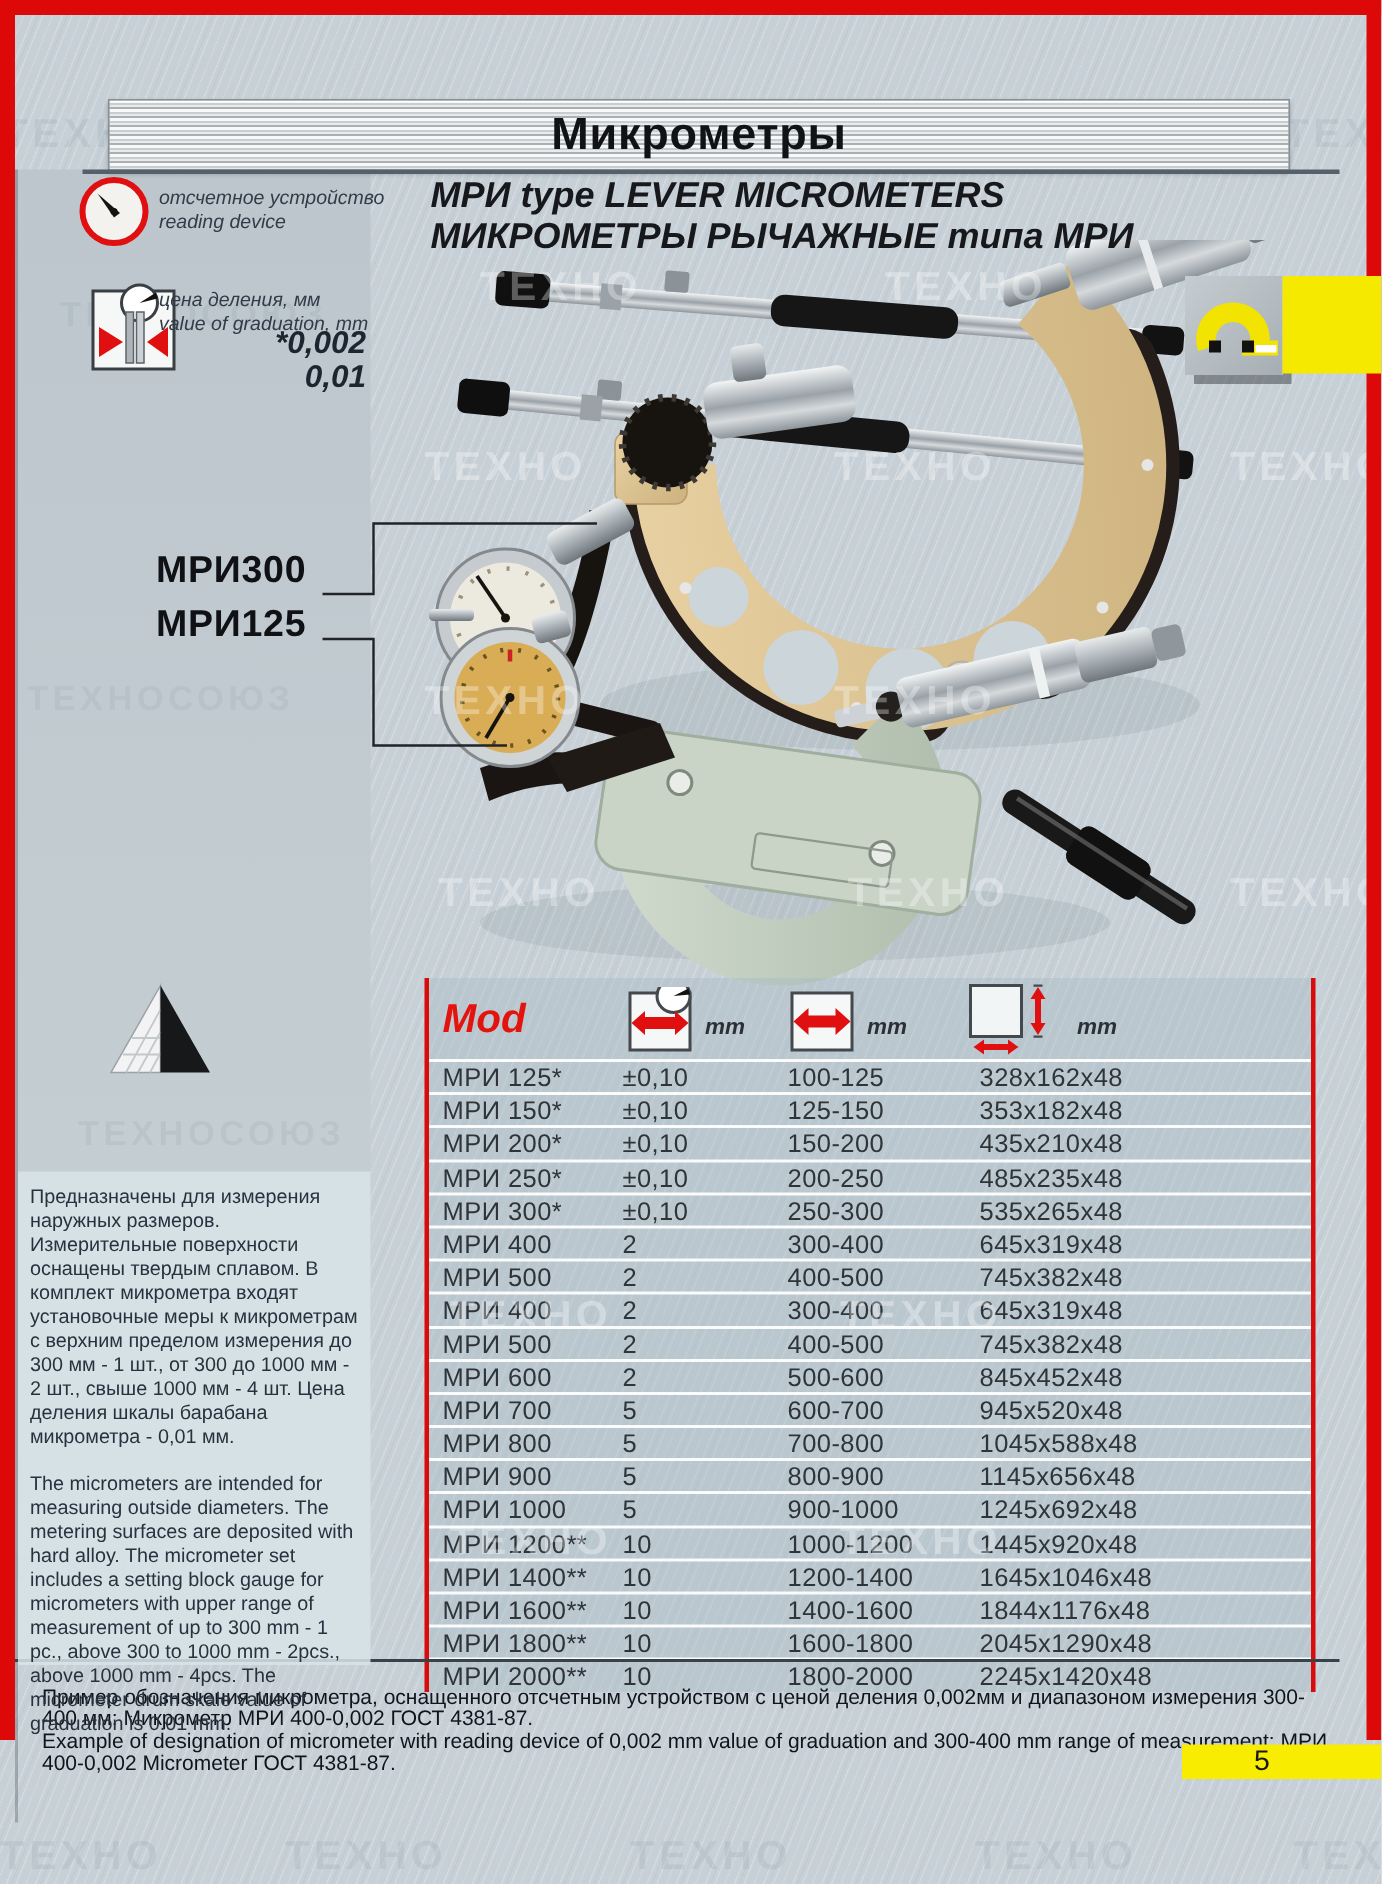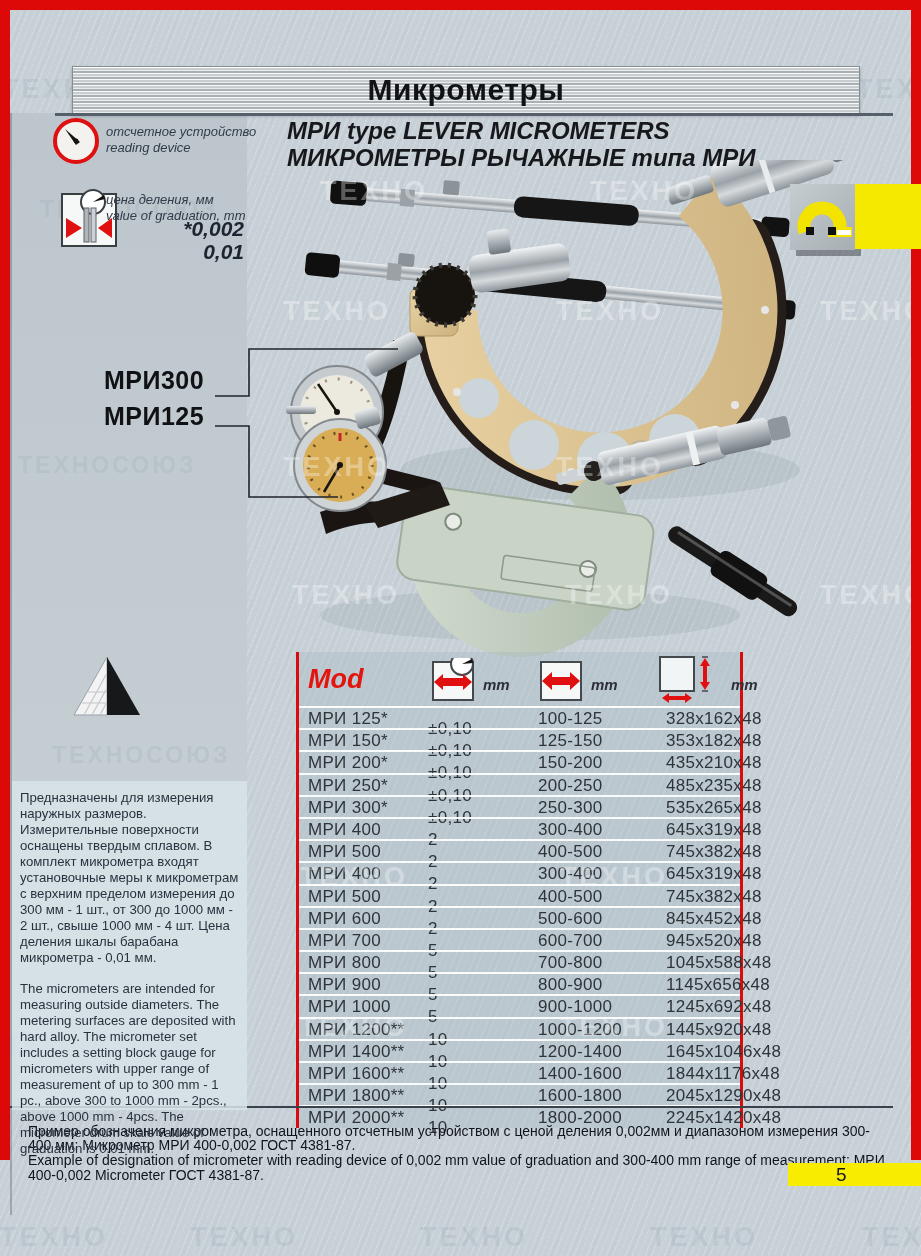--- a/index.html
+++ b/index.html
@@ -35,32 +35,32 @@
   .callout-label{font-weight:700;color:#101114;font-size:25px;letter-spacing:.5px;z-index:4;}
   .para-panel{left:12px;top:781px;width:235px;height:329px;background:rgba(216,228,233,.85);z-index:3;padding:9px 8px;box-sizing:border-box;}
   .para{color:#28323e;font-size:13.2px;line-height:16px;margin:0;}
   .para + .para{margin-top:15px;}
   
   .title{left:287px;top:117px;z-index:4;font-style:italic;font-weight:700;color:#17181c;font-size:24px;line-height:27px;}
   
   .tabbox{left:790px;top:184px;width:65px;height:66px;background:linear-gradient(135deg,#c6cdd1,#a6aeb3);box-shadow:6px 6px 0 rgba(40,45,50,.45);z-index:5;}
   .tabstrip{left:855px;top:184px;width:66px;height:65px;background:#f6e900;z-index:6;}
   
-  .tbl{left:296px;top:652px;width:447px;height:476px;z-index:2;
+  .tbl{left:283px;top:652px;width:594px;height:476px;z-index:2;
        background:rgba(165,185,196,.38);
        border-left:3px solid #d90b0b;border-right:3px solid #d90b0b;box-sizing:border-box;}
   .thead{position:relative;height:54px;}
   .mod{position:absolute;left:9px;top:12px;font-size:27px;font-weight:700;font-style:italic;color:#e3140d;}
   .hicon{position:absolute;top:6px;}
   .i1{left:132px;} .i2{left:240px;} .i3{left:358px;top:2px;}
   .mmu{position:absolute;top:24px;font-size:15px;font-weight:700;font-style:italic;color:#2c3036;}
   .mm1{left:184px;} .mm2{left:292px;} .mm3{left:432px;}
   .trow{position:relative;height:20.2px;border-top:2px solid rgba(255,255,255,.92);}
   .tc{position:absolute;top:1px;font-size:17px;color:#2f3438;letter-spacing:.3px;white-space:nowrap;}
-  .c0{left:9px;} .c1{left:129px;margin-top:10px;} .c2{left:239px;} .c3{left:367px;}
+  .c0{left:9px;} .c1{left:129px;} .c2{left:239px;} .c3{left:367px;}
   
   .fsep{left:10px;top:1106px;width:883px;height:2px;background:#39424a;z-index:2;}
   .fnotes{left:28px;top:1124px;width:862px;z-index:2;color:#10141c;font-size:14px;line-height:14.2px;}
   .fnotes p{margin:0 0 1px 0;}
   
   .pstrip{left:788px;top:1163px;width:133px;height:23px;background:#f8ec00;z-index:6;display:flex;align-items:center;}
   .pstrip span{margin-left:48px;font-size:19px;color:#15181c;}
   
   .wm{position:absolute;font-weight:700;font-size:27px;letter-spacing:3px;color:#7e93a0;opacity:.16;white-space:nowrap;z-index:2;pointer-events:none;}
   .wm.w{color:#ffffff;opacity:.32;}

